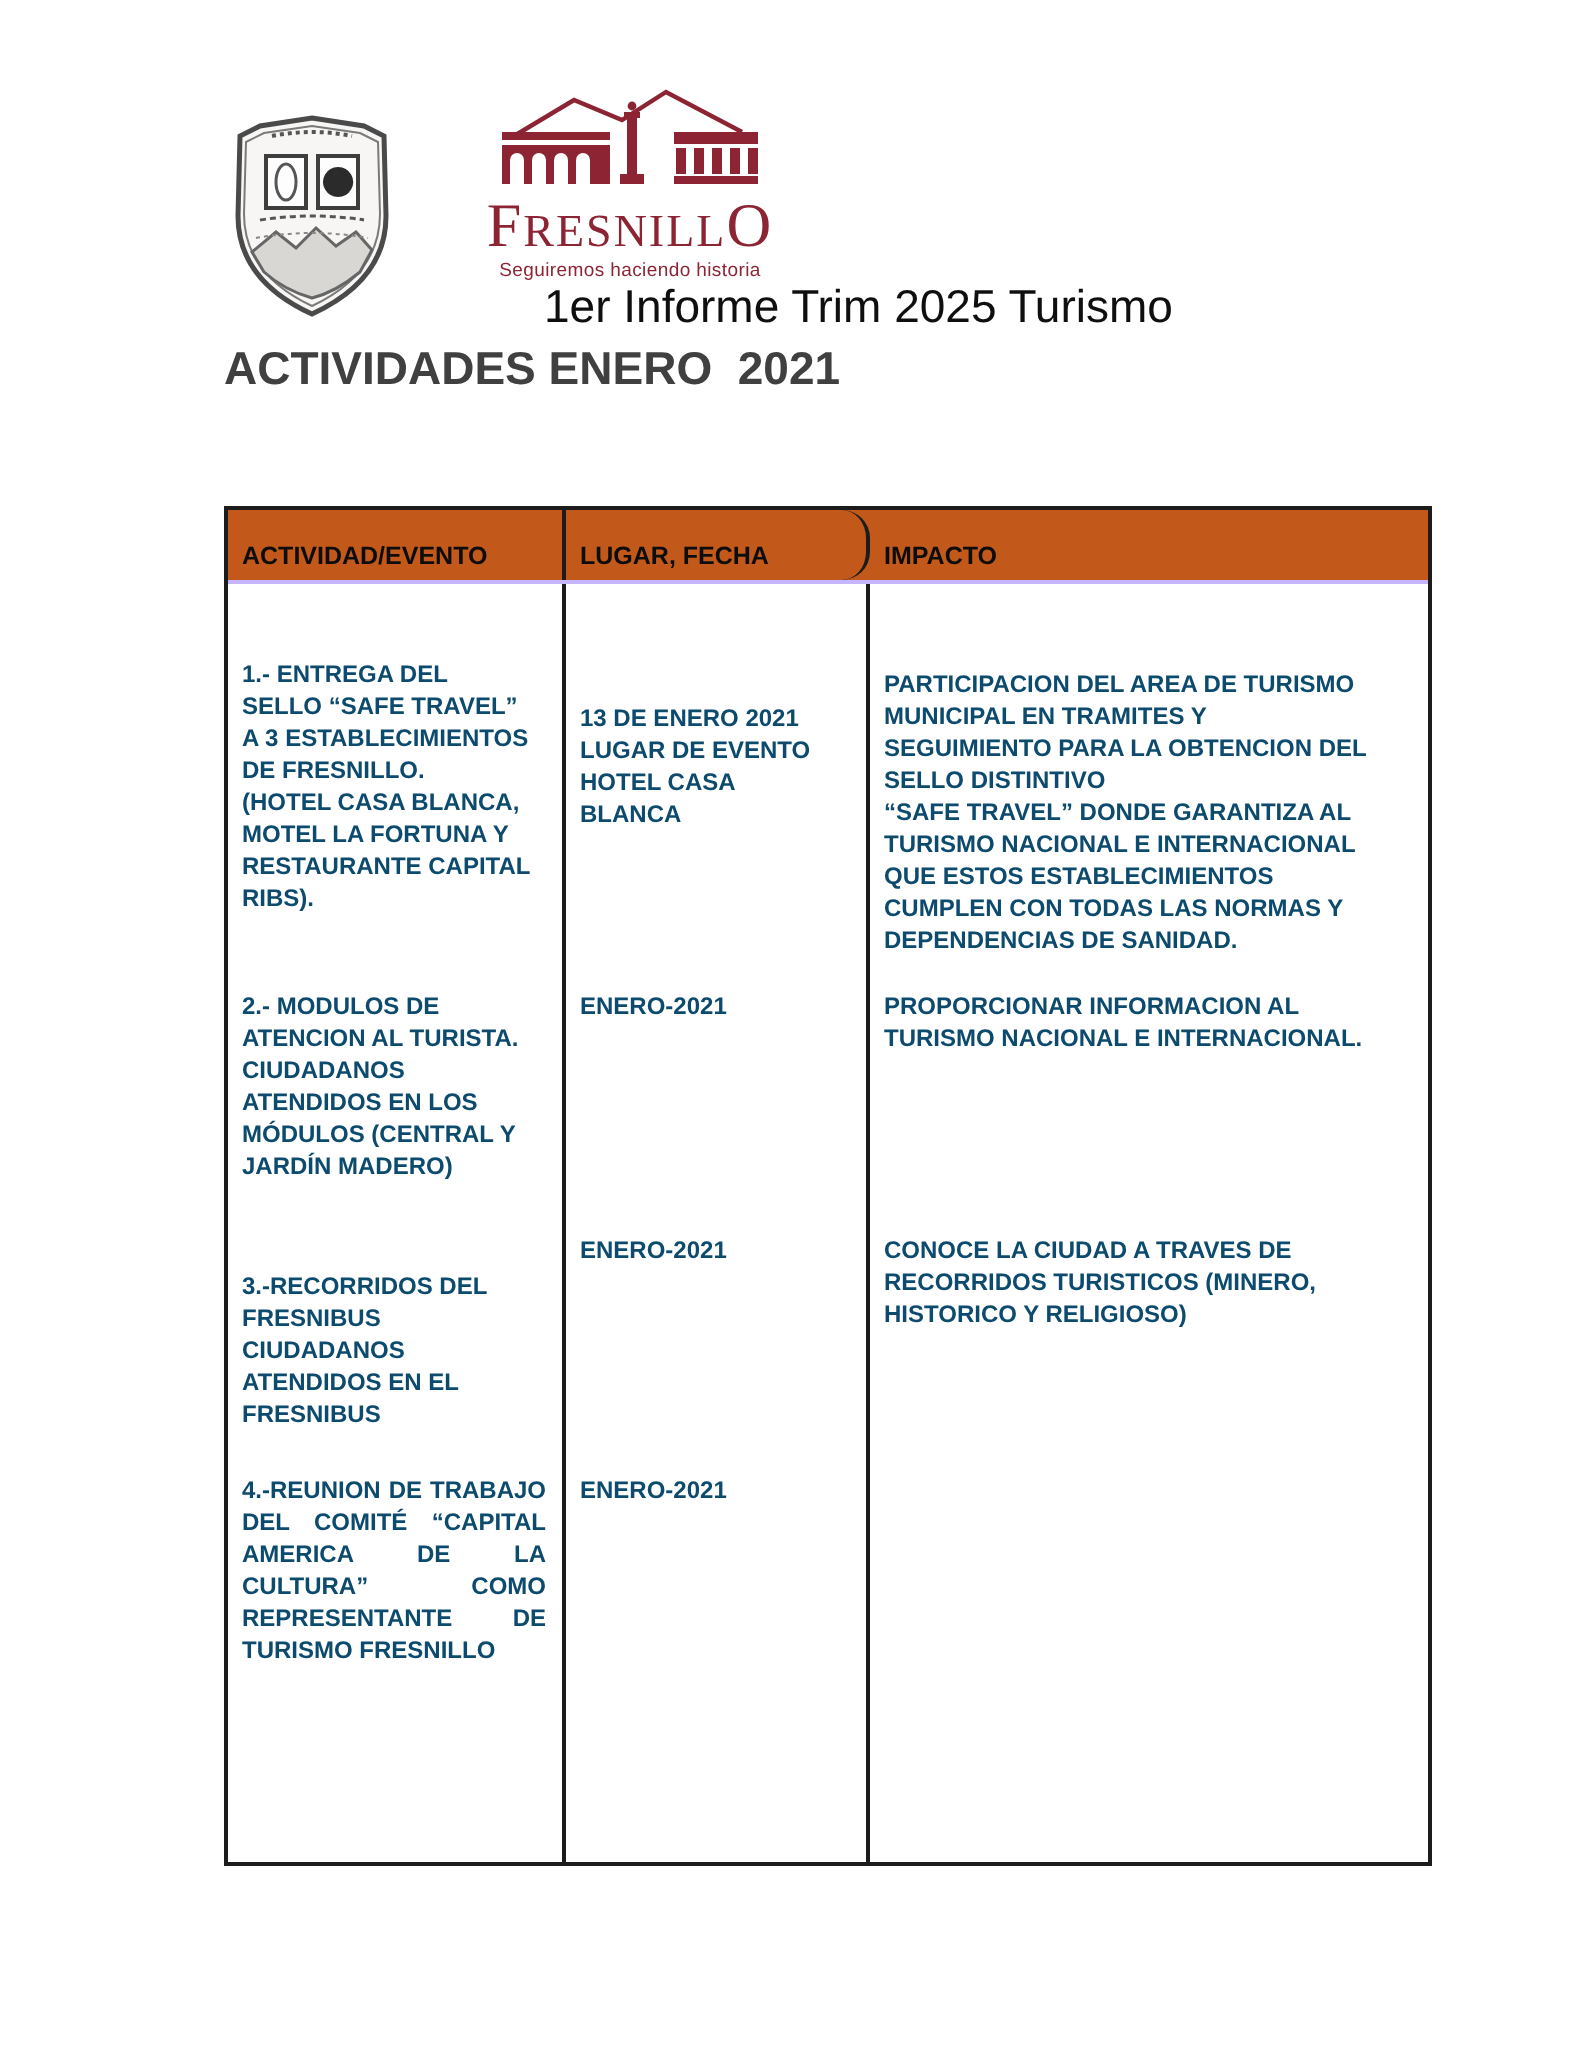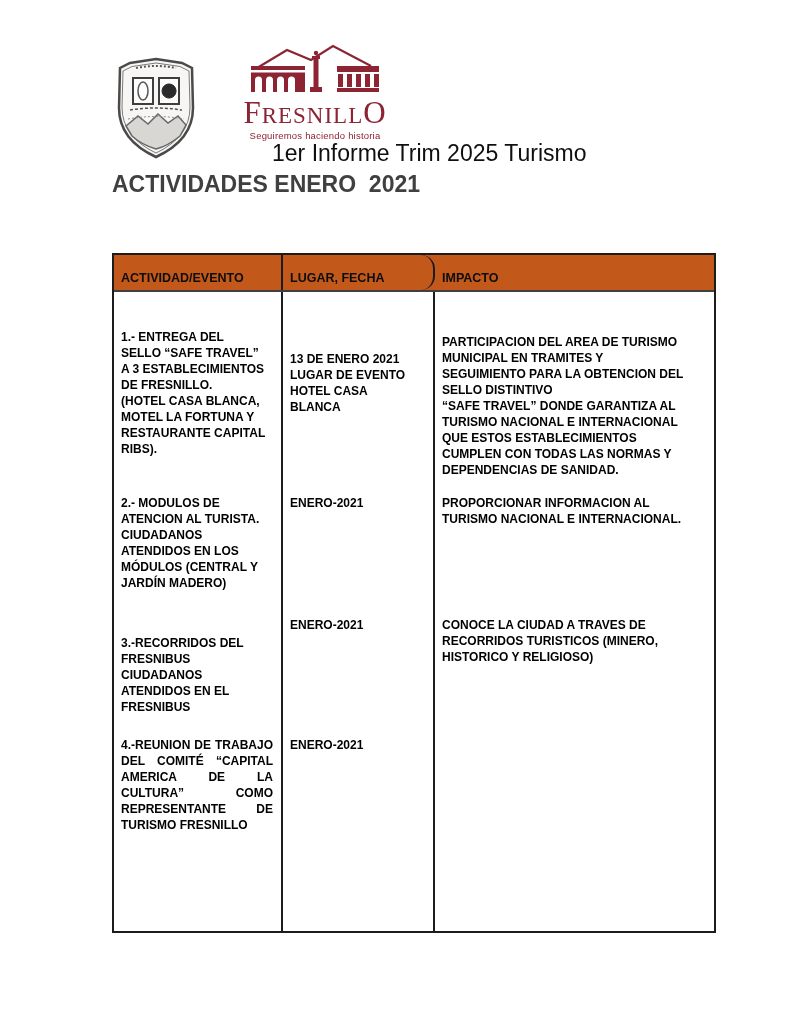--- a/index.html
+++ b/index.html
@@ -58,21 +58,21 @@
     position: absolute;
     left: 112px; top: 253px;
     width: 604px;
     border: 2px solid #1c1c1c;
     background: #fff;
   }
   .thead {
     display: flex;
     height: 37px;
     background: #C2591B;
-    border-bottom: 2px solid #404040;
+    border-bottom: 2px solid #c4b5fd;
   }
   .th {
     display: flex;
     align-items: flex-end;
     padding: 0 0 5px 7px;
     font-size: 12.5px;
     font-weight: 700;
     color: #0d0d0d;
   }
   .th1 { width: 169px; border-right: 2px solid #1c1c1c; }
@@ -80,21 +80,21 @@
   .th3 { flex: 1; }
   .tbody { position: relative; height: 639px; }
   .vline { position: absolute; top: 0; bottom: 0; width: 2px; background: #1c1c1c; }
   .vline1 { left: 167px; }
   .vline2 { left: 319px; }
   .cell-text {
     position: absolute;
     font-size: 12px;
     font-weight: 700;
     line-height: 16px;
-    color: #000000;
+    color: #0c4a6e;
     white-space: pre-line;
   }
   .cell-text.justify {
     white-space: normal;
     text-align: justify;
   }
 </style>
 </head>
 <body>
 

